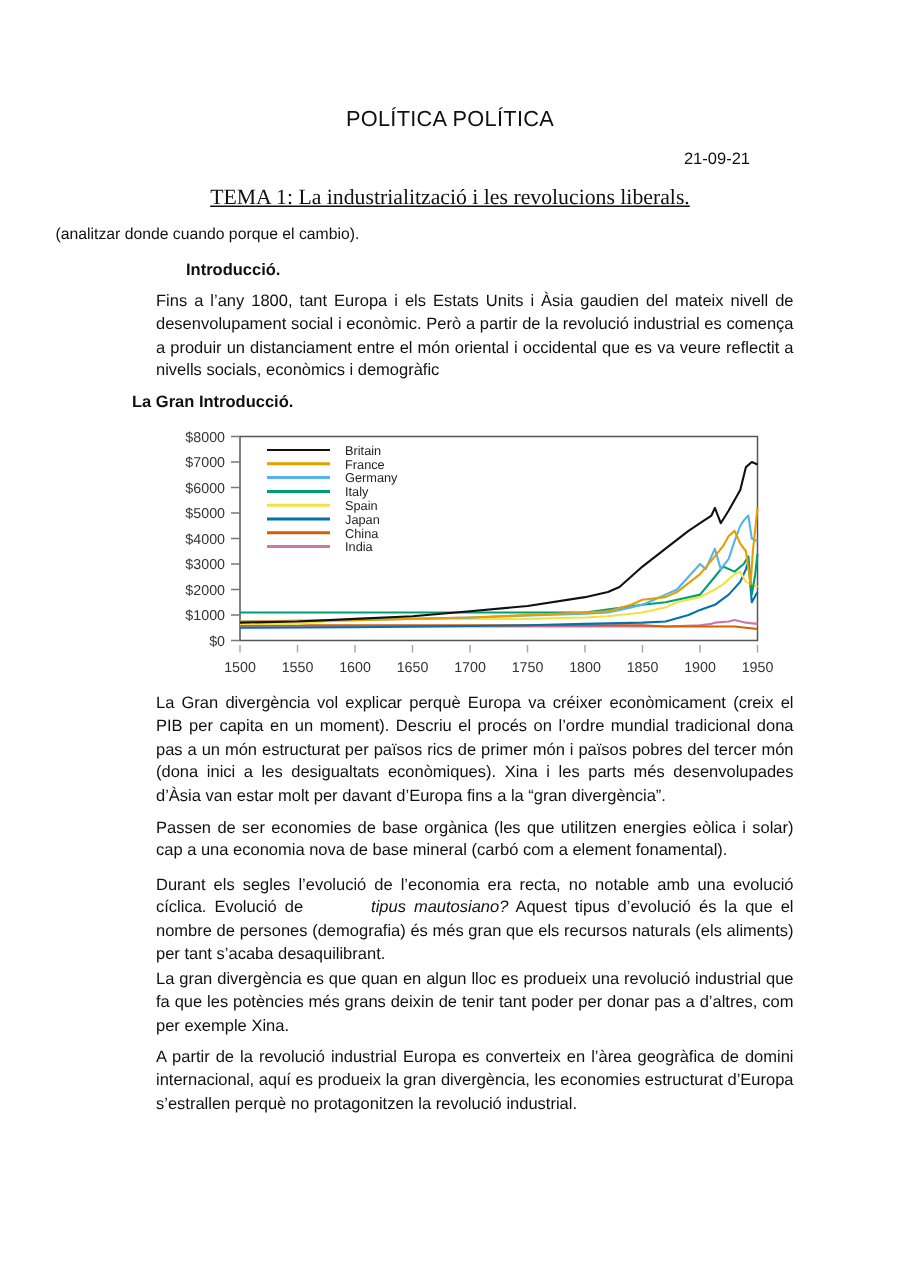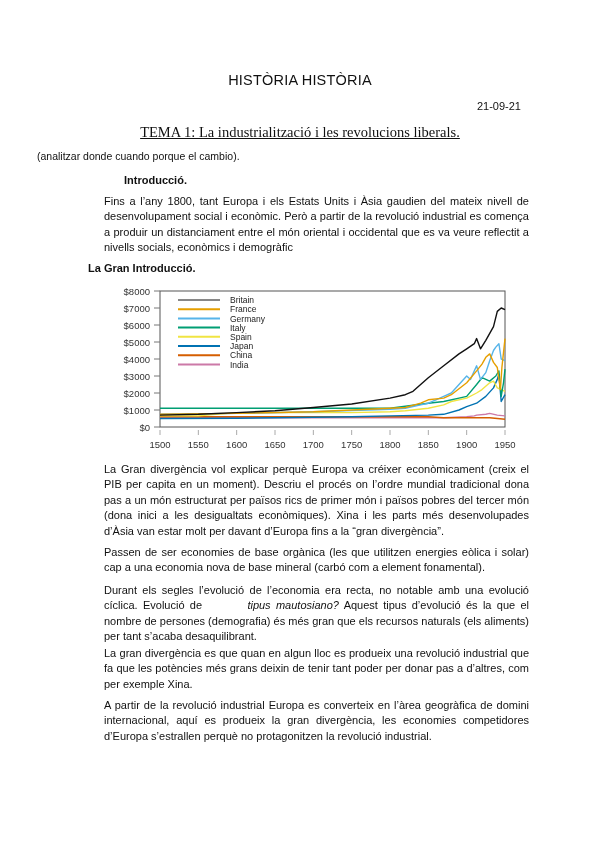--- a/index.html
+++ b/index.html
@@ -1,33 +1,33 @@
 <!DOCTYPE html>
 <html><head>
 <meta charset="utf-8">
 <style>
   html, body { margin: 0; padding: 0; background: #ffffff; }
   body { width: 600px; height: 848px; position: relative; overflow: hidden;
          font-family: "Liberation Sans", sans-serif; color: #111; }
   .page { position: absolute; left: 0; top: 0; width: 600px; height: 848px; }
   .title { position: absolute; left: 0; width: 600px; top: 72px; text-align: center; font-size: 14.5px; letter-spacing: 0.2px; }
-  .date { position: absolute; right: 79px; top: 100px; font-size: 11px; }
+  .date { position: absolute; right: 100px; top: 100px; font-size: 11px; }
   .tema { position: absolute; left: 0; width: 600px; top: 124px; text-align: center; font-size: 14.5px; text-decoration: underline; font-family: Liberation Serif, serif; }
   .subtitle { position: absolute; left: 0; width: 600px; top: 150px; text-align: left; font-size: 10.5px; padding-left: 37px; }
   .heading { position: absolute; left: 88px; font-size: 11px; font-weight: bold; }
   .para { position: absolute; left: 88px; width: 425px; font-size: 11px; line-height: 15.4px; text-align: justify; margin-left: 16px; }
   .para i { font-style: italic; padding-left: 40px; }
   #chart { position: absolute; left: 90px; top: 280px; width: 450px; height: 175px; }
   #chart text { font-family: "Liberation Sans", sans-serif; }
 </style>
 </head>
 <body>
 
 <div class="page">
-  <div class="title">HISTÒRIA HISTÒRIA</div>
+  <div class="title">POLÍTICA POLÍTICA</div>
   <div class="date">21-09-21</div>
   <div class="tema">TEMA 1: La industrialització i les revolucions liberals.</div>
   <div class="subtitle">(analitzar donde cuando porque el cambio).</div>
 
   <div class="heading" style="top:174px;padding-left:36px;">Introducció.</div>
   <div class="para" style="top:194px;">Fins a l’any 1800, tant Europa i els Estats Units i Àsia gaudien del mateix nivell de desenvolupament social i econòmic. Però a partir de la revolució industrial es comença a produir un distanciament entre el món oriental i occidental que es va veure reflectit a nivells socials, econòmics i demogràfic</div>
 
   <div class="heading" style="top:262px;">La Gran Introducció.</div>
 
   <svg id="chart" viewBox="0 0 450 175">
@@ -93,14 +93,14 @@
       <line x1="88" x2="130" y1="75.19999999999999" y2="75.19999999999999" stroke="#d55e00" stroke-width="2"></line>
       <text x="140" y="78.39999999999999" font-size="8.5" fill="#222">China</text>
       <line x1="88" x2="130" y1="84.39999999999999" y2="84.39999999999999" stroke="#cc79a7" stroke-width="2"></line>
       <text x="140" y="87.6" font-size="8.5" fill="#222">India</text>
     </svg>
 
   <div class="para" style="top:462px;">La Gran divergència vol explicar perquè Europa va créixer econòmicament (creix el PIB per capita en un moment). Descriu el procés on l’ordre mundial tradicional dona pas a un món estructurat per països rics de primer món i països pobres del tercer món (dona inici a les desigualtats econòmiques). Xina i les parts més desenvolupades d’Àsia van estar molt per davant d’Europa fins a la “gran divergència”.</div>
   <div class="para" style="top:545px;">Passen de ser economies de base orgànica (les que utilitzen energies eòlica i solar) cap a una economia nova de base mineral (carbó com a element fonamental).</div>
   <div class="para" style="top:583px;"><span>Durant els segles l’evolució de l’economia era recta, no notable amb una evolució cíclica. Evolució de </span><i>tipus mautosiano?</i><span>  Aquest tipus d’evolució és la que el nombre de persones (demografia) és més gran que els recursos naturals (els aliments) per tant s’acaba desaquilibrant.</span></div>
   <div class="para" style="top:646px;">La gran divergència es que quan en algun lloc es produeix una revolució industrial que fa que les potències més grans deixin de tenir tant poder per donar pas a d’altres, com per exemple Xina.</div>
-  <div class="para" style="top:698px;">A partir de la revolució industrial Europa es converteix en l’àrea geogràfica de domini internacional, aquí es produeix la gran divergència, les economies competidores d’Europa s’estrallen perquè no protagonitzen la revolució industrial.</div>
+  <div class="para" style="top:698px;">A partir de la revolució industrial Europa es converteix en l’àrea geogràfica de domini internacional, aquí es produeix la gran divergència, les economies estructurat d’Europa s’estrallen perquè no protagonitzen la revolució industrial.</div>
 </div>
 
 </body></html>

